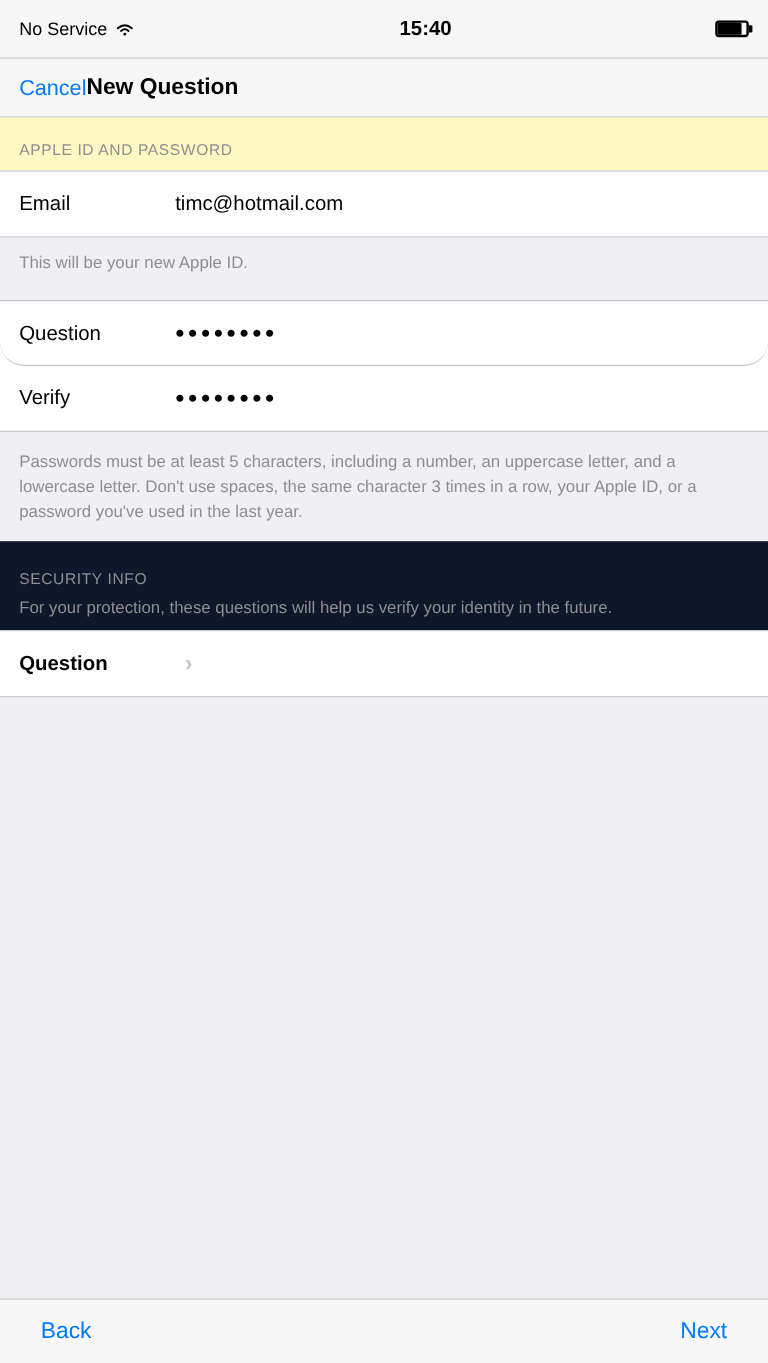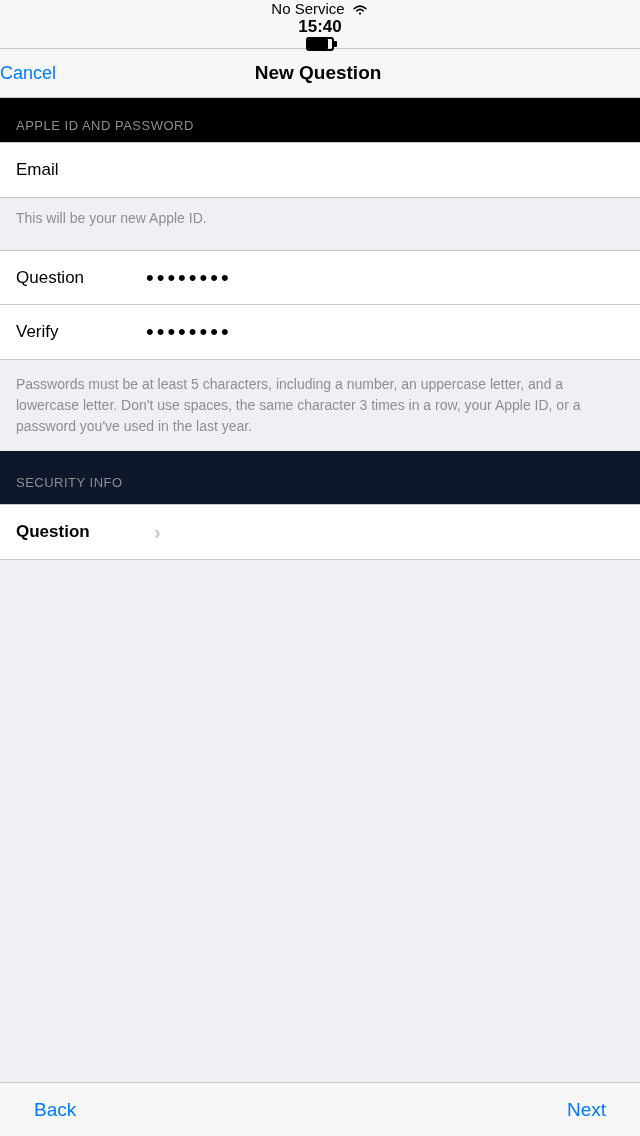--- a/index.html
+++ b/index.html
@@ -16,21 +16,20 @@
 
     
     .status-bar {
       height: 49px;
       background: #f7f7f7;
       display: flex;
       align-items: center;
       justify-content: space-between;
       padding: 0 16px;
       border-bottom: 1px solid #c8c8cc;
-      flex-direction: column;
     }
 
     .status-left {
       display: flex;
       align-items: center;
       gap: 6px;
       font-size: 15px;
       font-weight: 500;
       color: #000;
     }
@@ -80,22 +79,21 @@
       border-radius: 1px;
     }
 
     
     .nav-bar {
       height: 49px;
       background: #f7f7f7;
       border-bottom: 1px solid #c8c8cc;
       display: flex;
       align-items: center;
-      justify-content: space-between;
-      padding: 0 0;
+      padding: 0 16px;
     }
 
     .nav-cancel {
       font-size: 18px;
       color: #007aff;
       cursor: pointer;
       background: none;
       border: none;
       padding: 0;
     }
@@ -106,21 +104,21 @@
       color: #000;
     }
 
     .nav-placeholder {
       width: 60px;
     }
 
     
     .section-header {
       padding: 18px 16px 8px 16px;
-      background: #000000;
+      background: #fef9c3;
     }
 
     .section-header-text {
       font-size: 13px;
       color: #8e8e93;
       text-transform: uppercase;
       letter-spacing: 0.5px;
     }
 
     
@@ -129,20 +127,21 @@
       border-top: 1px solid #c8c8cc;
       border-bottom: 1px solid #c8c8cc;
     }
 
     .card-row {
       display: flex;
       align-items: center;
       padding: 0 16px;
       height: 54px;
       border-bottom: 1px solid #c8c8cc;
+      border-radius: 20px;
     }
 
     .card-row:last-child {
       border-bottom: none;
     }
 
     .row-label {
       font-size: 17px;
       color: #000;
       width: 130px;
@@ -289,20 +288,21 @@
   <div class="nav-placeholder"></div>
 </div>
 
 <div class="section-header">
   <span class="section-header-text">APPLE ID AND PASSWORD</span>
 </div>
 
 <div class="card">
   <div class="card-row">
     <span class="row-label">Email</span>
+    <span class="row-value">timc@hotmail.com</span>
   </div>
 </div>
 
 <div class="helper-text">
   <p>This will be your new Apple ID.</p>
 </div>
 
 <div style="height:8px; background:#efeff4;"></div>
 
 <div class="card">
@@ -315,20 +315,21 @@
     <span class="row-value-dots">••••••••</span>
   </div>
 </div>
 
 <div class="password-hint">
   <p>Passwords must be at least 5 characters, including a number, an uppercase letter, and a lowercase letter. Don't use spaces, the same character 3 times in a row, your Apple ID, or a password you've used in the last year.</p>
 </div>
 
 <div class="security-section">
   <div class="security-title">SECURITY INFO</div>
+  <div class="security-desc">For your protection, these questions will help us verify your identity in the future.</div>
 </div>
 
 <div class="question-card">
   <div class="question-row">
     <span class="question-label">Question</span>
     <span class="chevron">›</span>
   </div>
 </div>
 
 <div class="bottom-bar">

